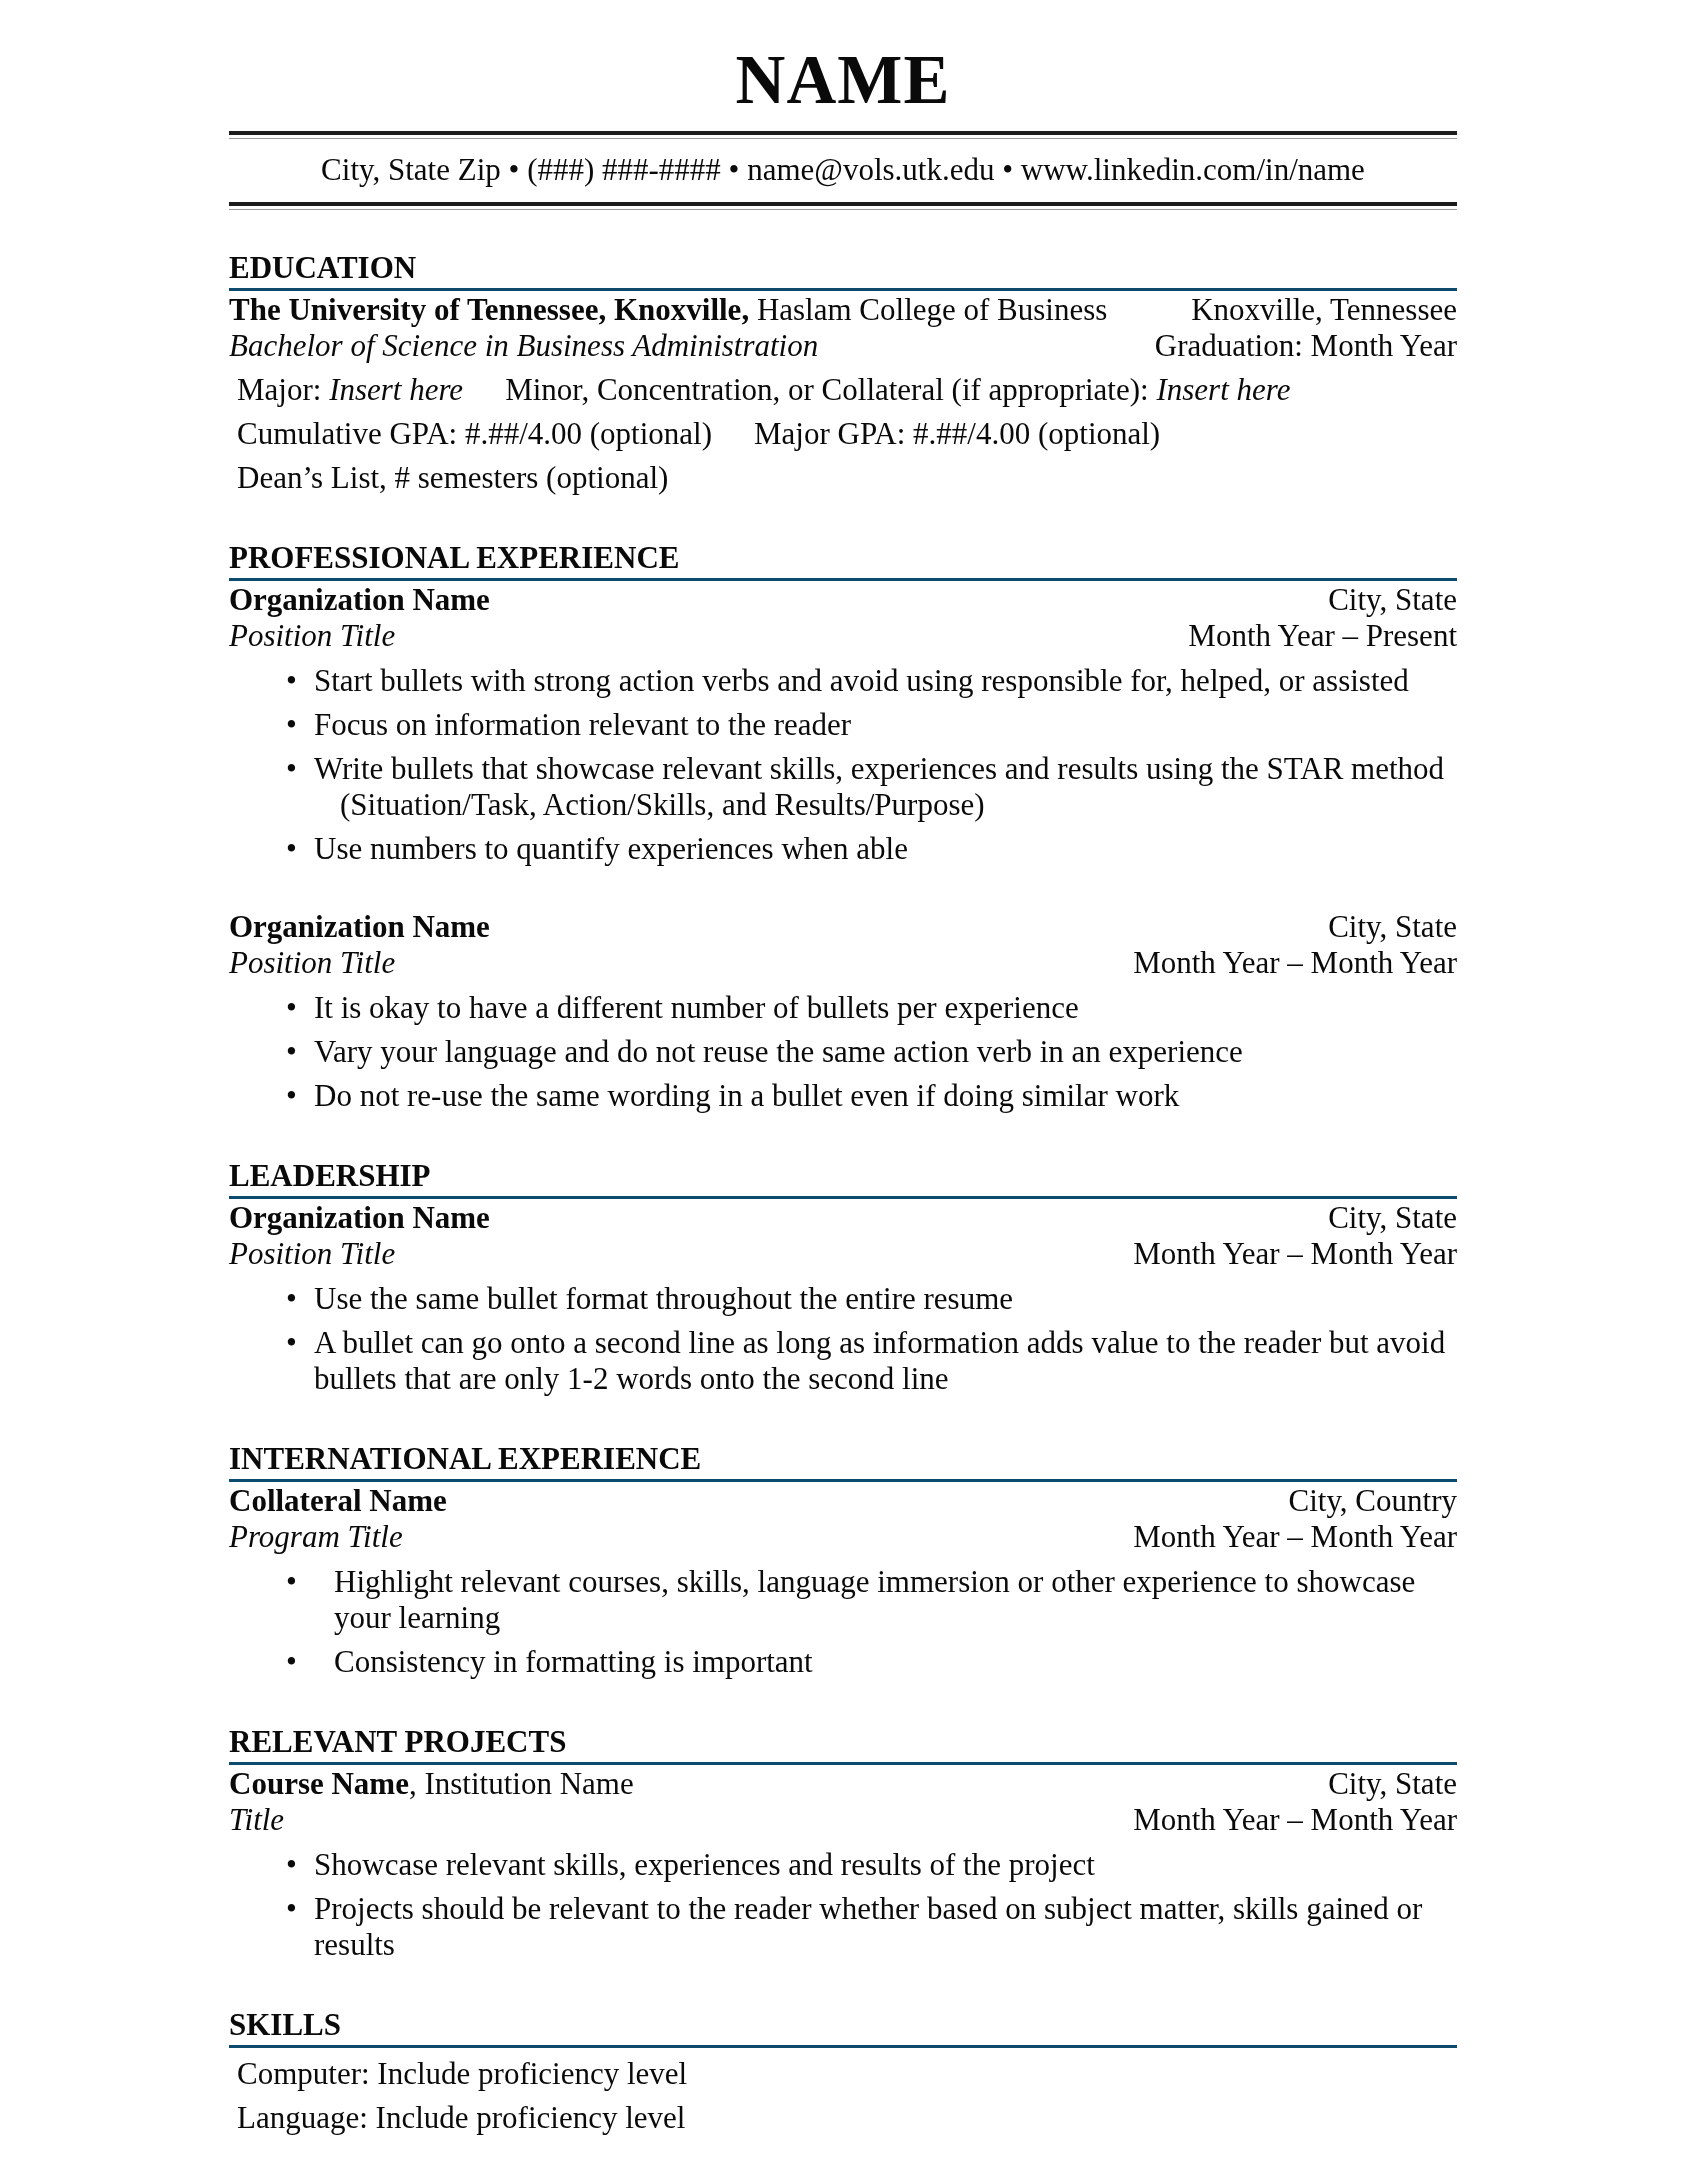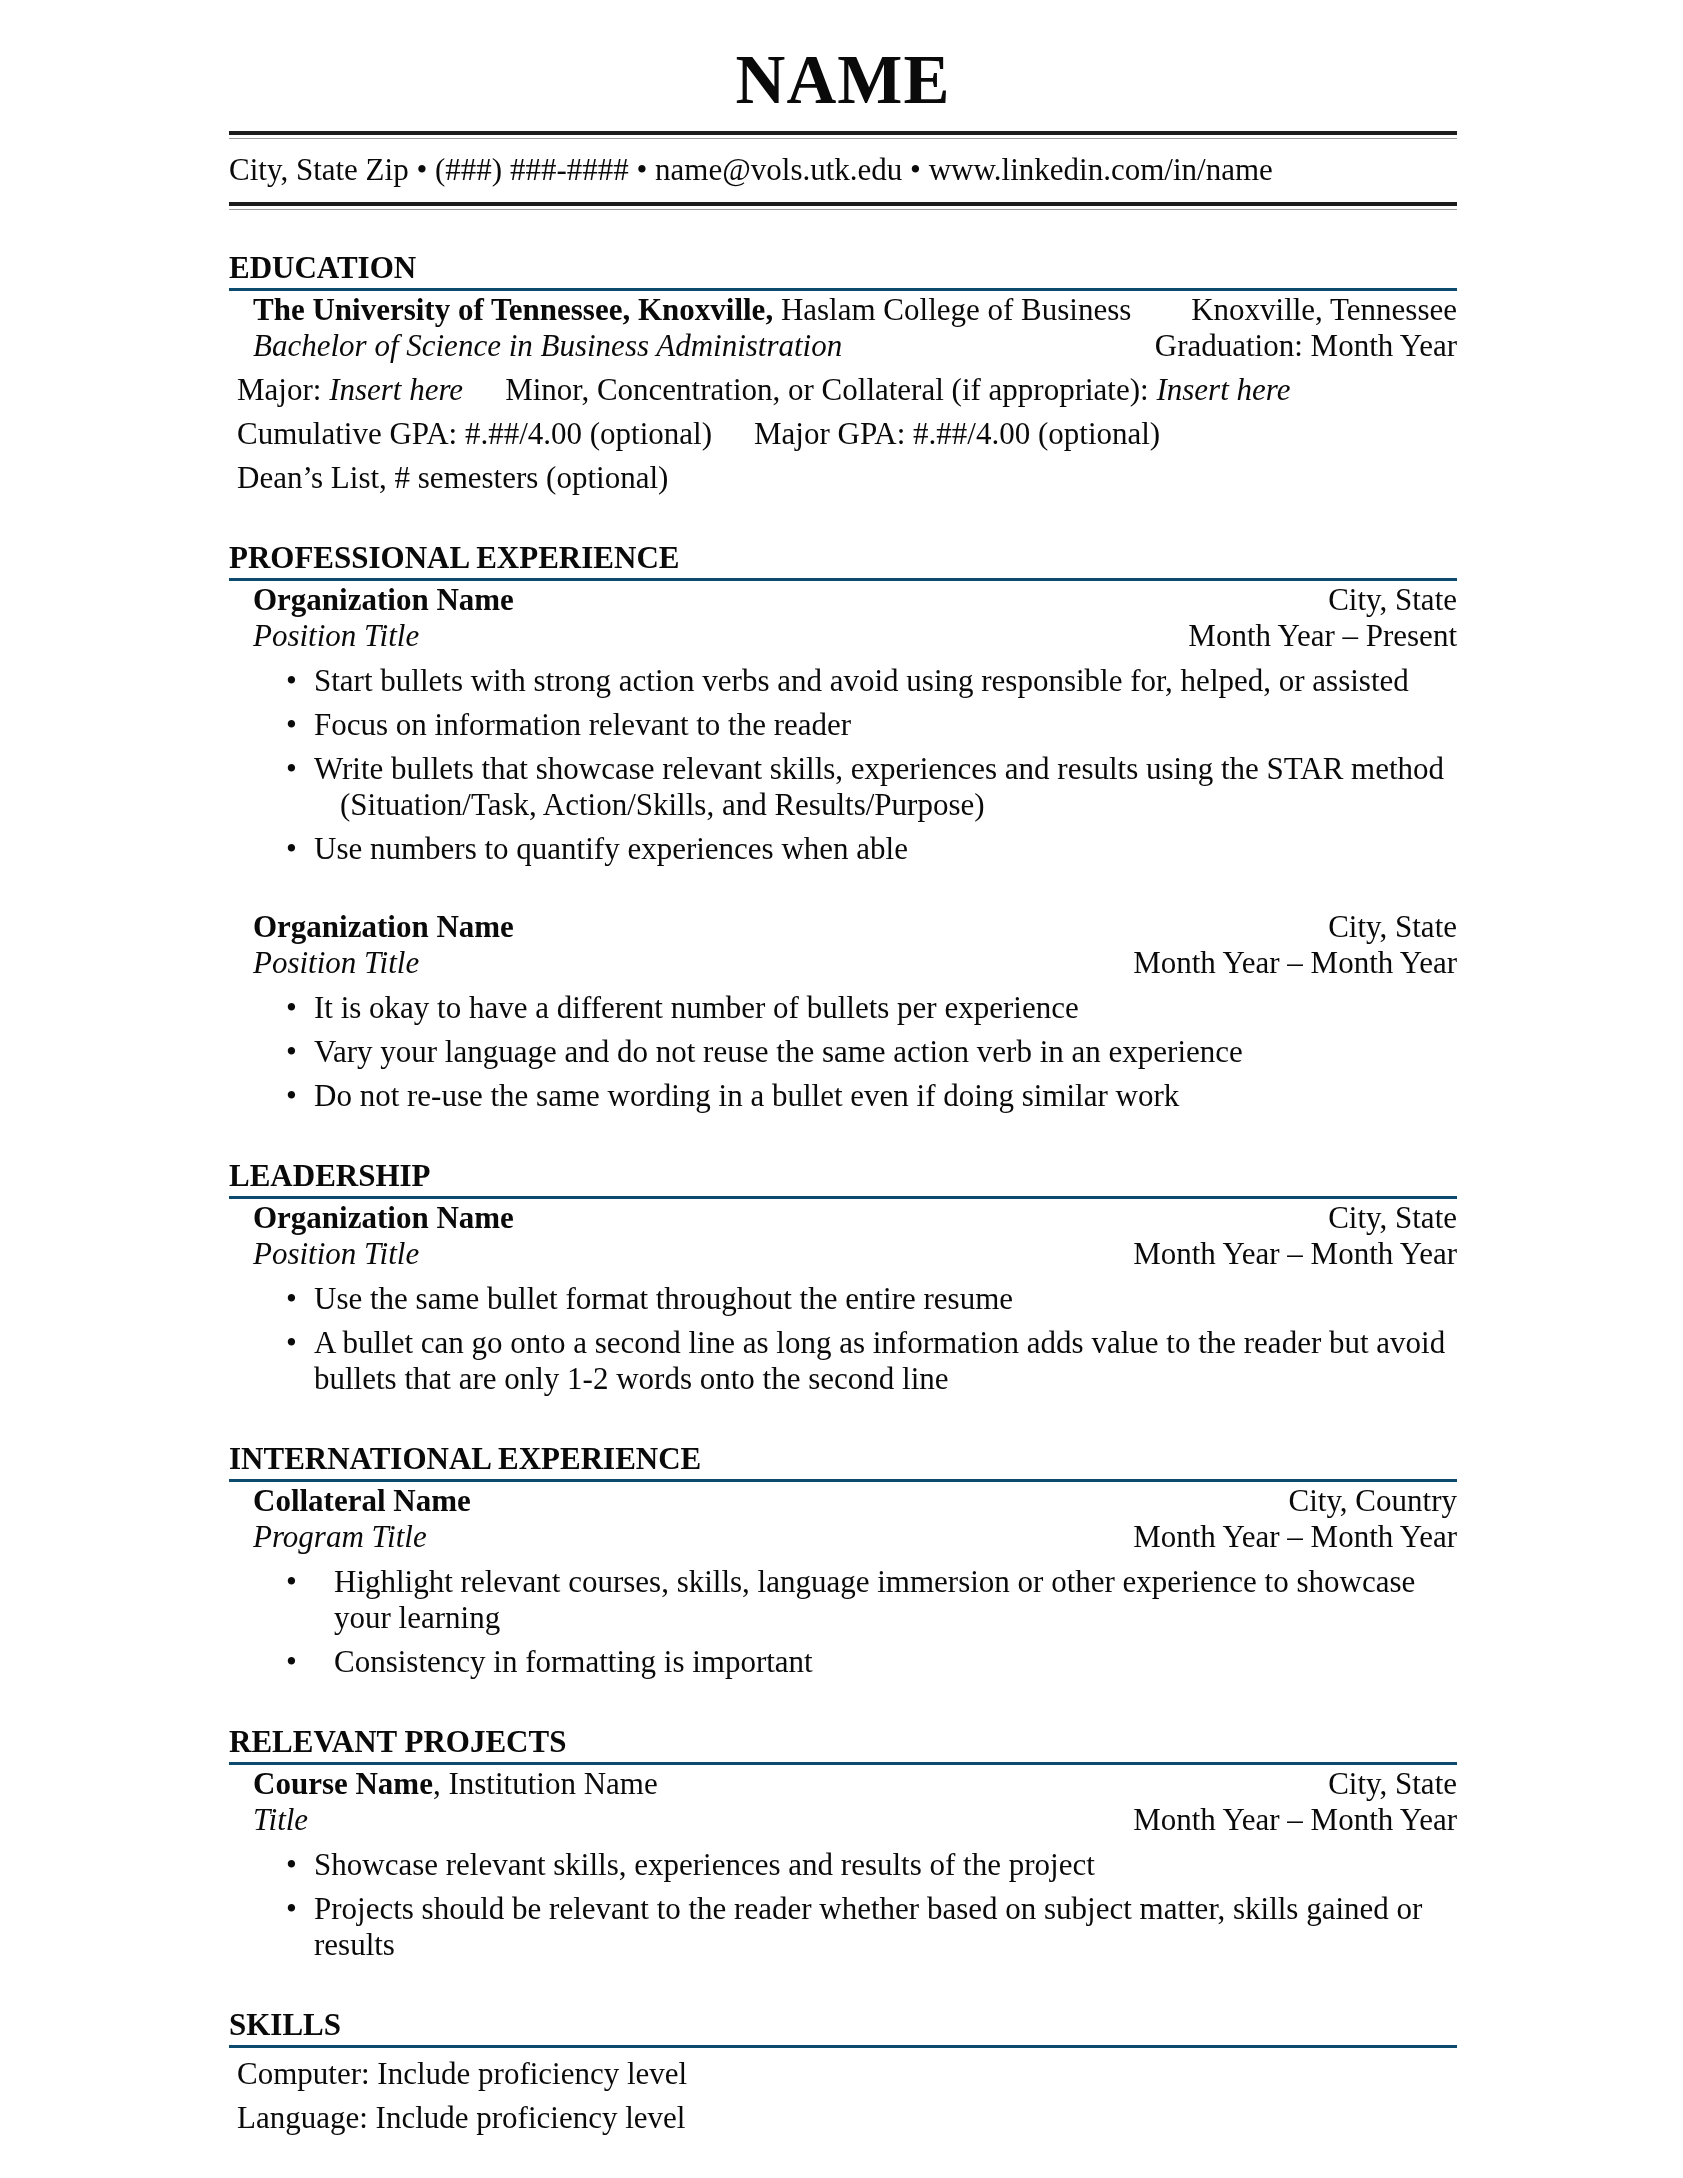--- a/index.html
+++ b/index.html
@@ -31,40 +31,41 @@
     font-weight: bold;
     letter-spacing: 1px;
   }
   .rule-double {
     height: 3px;
     border-top: 4px solid #1c1c1c;
     border-bottom: 1px solid #9c9c9c;
   }
   .contact-line {
     margin: 13px 0 14px 0;
+    text-align: center;
   }
 
   
   .section-heading {
     margin: 44px 0 1px 0;
     font-size: 31px;
     line-height: 36px;
     font-weight: bold;
     border-bottom: 3px solid #0c4a6e;
     padding-bottom: 2px;
   }
   .section-heading.first {
     margin-top: 40px;
   }
   .row {
     display: flex;
     justify-content: space-between;
     align-items: baseline;
   }
-  .row .left { flex: 1 1 auto; margin-left: 24px; }
+  .row .left { flex: 1 1 auto; }
   .row .right { flex: 0 0 auto; text-align: center; white-space: nowrap; }
 
   .b { font-weight: bold; }
   .i { font-style: italic; }
 
   .tab-gap { margin-left: 42px; }
 
   
   .bullets { margin: 9px 0 0 57px; }
   .bullet {

